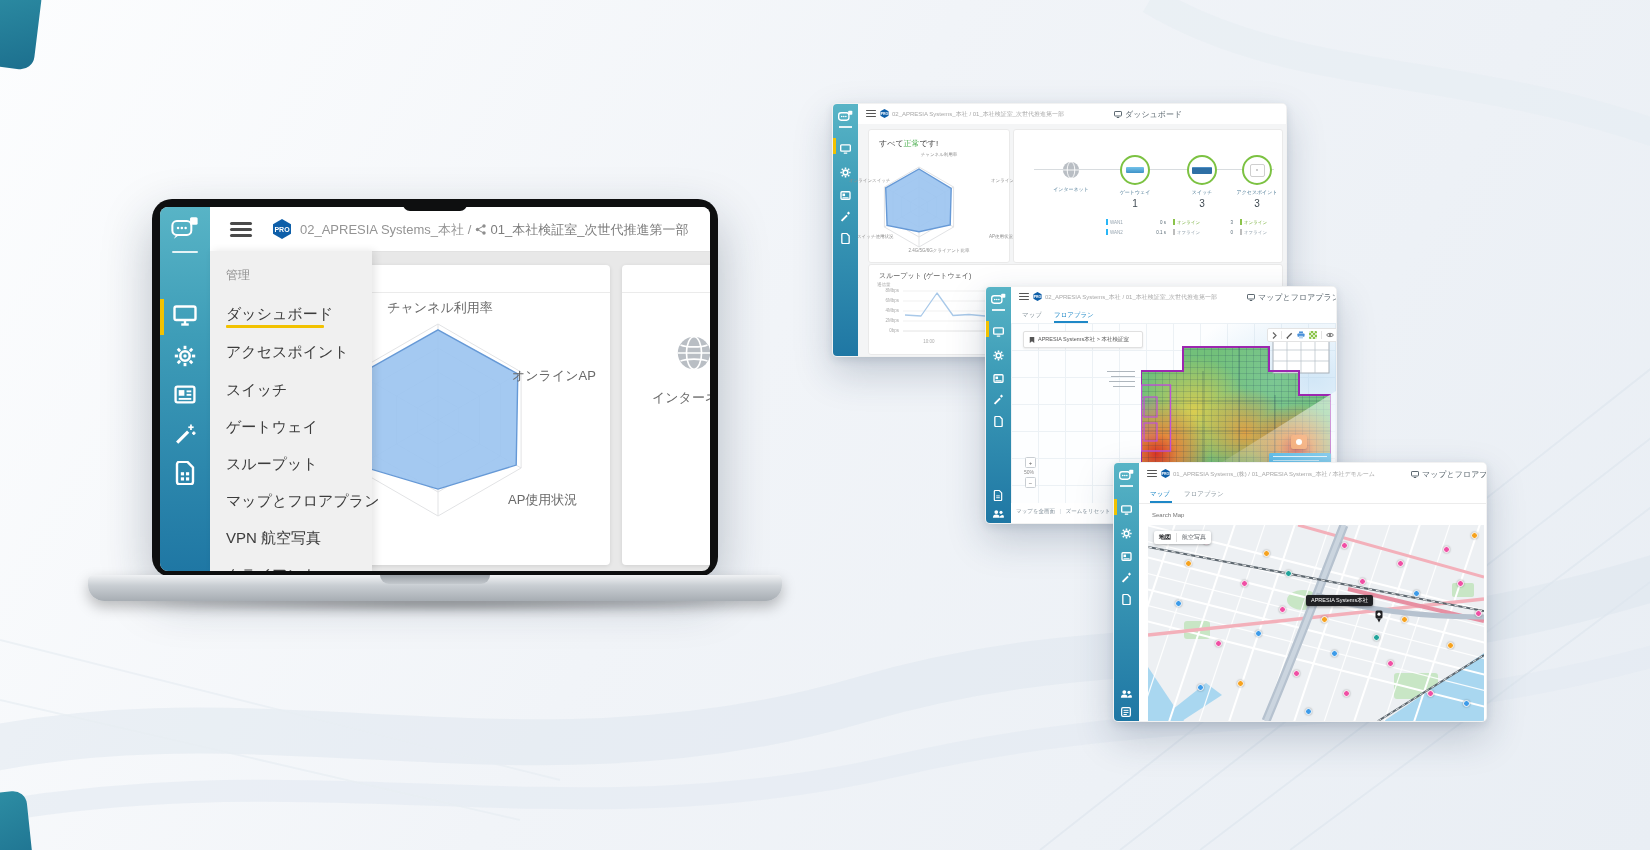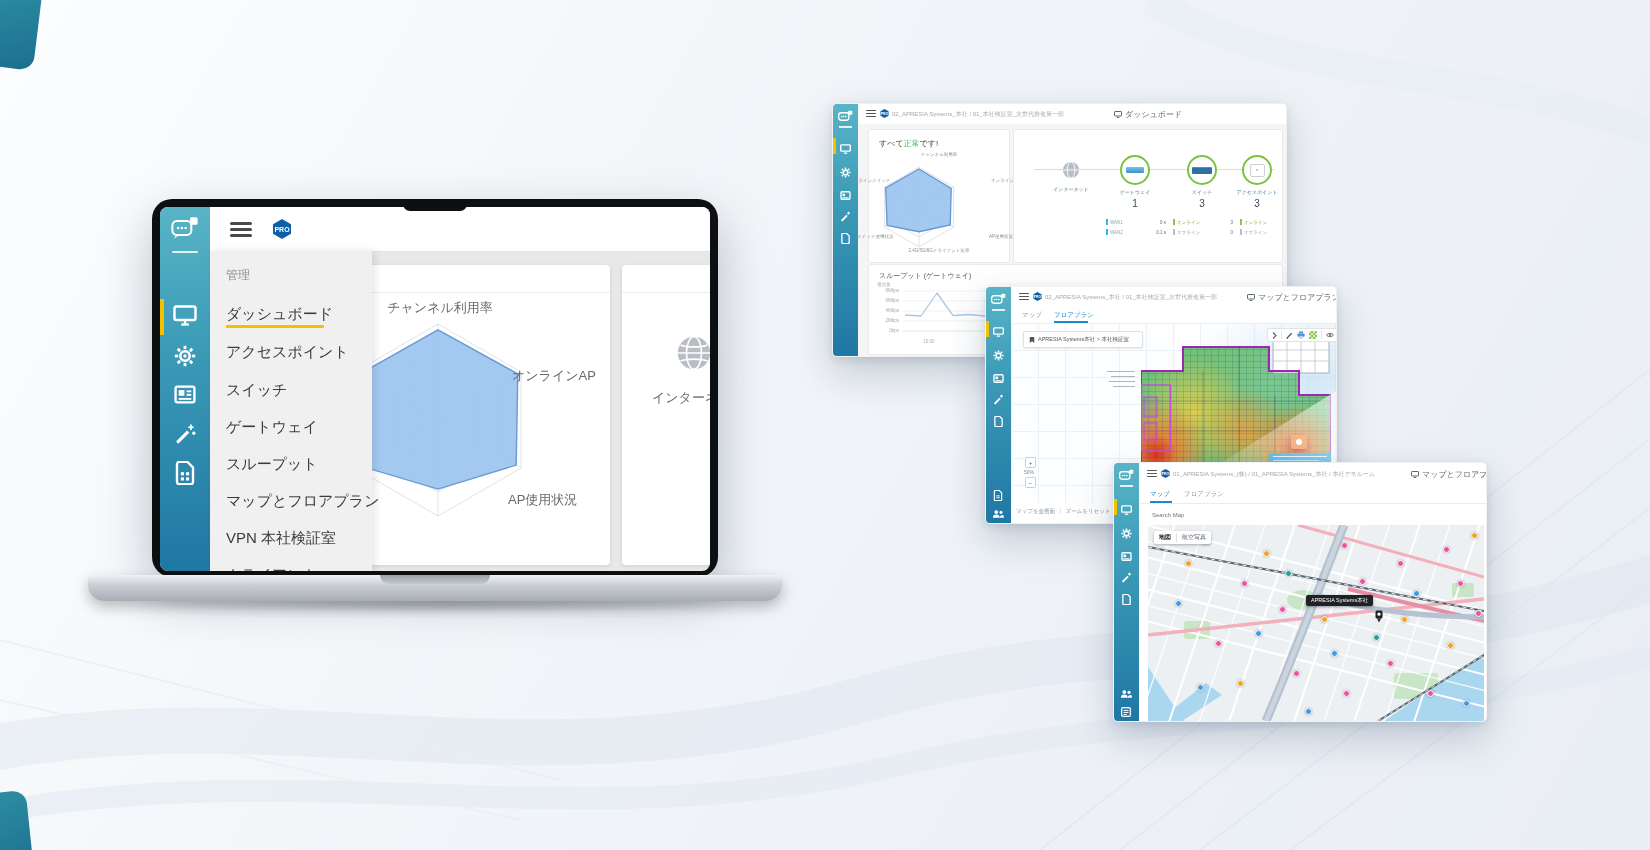--- a/index.html
+++ b/index.html
@@ -181,20 +181,32 @@
     </div>
   </div>
 
   <div class="a lhd">
     <div class="a hb-l">
         <i></i>
         <i></i>
         <i></i>
       </div>
     <div class="a pro-lg">PRO</div>
+    <div class="a bc-l nw">
+      <span>02_APRESIA Systems_本社</span>
+      <span>/</span>
+      <svg width="12" height="11" viewBox="0 0 12 11" style="vertical-align:-1px">
+          <circle cx="2.5" cy="5.5" r="1.7" fill="#8E8E8E"></circle>
+          <circle cx="9" cy="2" r="1.7" fill="#8E8E8E"></circle>
+          <circle cx="9" cy="9" r="1.7" fill="#8E8E8E"></circle>
+          <line x1="3.5" y1="4.8" x2="8" y2="2.4" stroke="#8E8E8E" stroke-width="1"></line>
+          <line x1="3.5" y1="6.2" x2="8" y2="8.6" stroke="#8E8E8E" stroke-width="1"></line>
+        </svg>
+      <span class="site">01_本社検証室_次世代推進第一部</span>
+    </div>
   </div>
 
   <div class="a lcard" style="left:200px;top:58px;width:250px;height:300px">
     <div class="a lcard-div"></div>
     <svg id="radar-laptop" class="a" style="left:-22px;top:50px" width="200" height="210">
         <polygon points="100.0,81.0 120.8,93.0 120.8,117.0 100.0,129.0 79.2,117.0 79.2,93.0" fill="none" stroke="#E2E3E5" stroke-width="1"></polygon>
         <polygon points="100.0,57.0 141.6,81.0 141.6,129.0 100.0,153.0 58.4,129.0 58.4,81.0" fill="none" stroke="#E2E3E5" stroke-width="1"></polygon>
         <polygon points="100.0,33.0 162.4,69.0 162.4,141.0 100.0,177.0 37.6,141.0 37.6,69.0" fill="none" stroke="#E2E3E5" stroke-width="1"></polygon>
         <polygon points="100.0,9.0 183.1,57.0 183.1,153.0 100.0,201.0 16.9,153.0 16.9,57.0" fill="none" stroke="#E2E3E5" stroke-width="1"></polygon>
         <line x1="100" y1="105" x2="100" y2="9" stroke="#E2E3E5" stroke-width="1"></line>
@@ -225,21 +237,21 @@
 
   <div class="a ldrawer">
     <div class="a lmenu-sec">管理</div>
     <div class="a lmenu-item nw" style="top:54px">ダッシュボード</div>
     <div class="a lmenu-underline" style="top:74px"></div>
     <div class="a lmenu-item nw" style="top:92px">アクセスポイント</div>
     <div class="a lmenu-item nw" style="top:130px">スイッチ</div>
     <div class="a lmenu-item nw" style="top:167px">ゲートウェイ</div>
     <div class="a lmenu-item nw" style="top:204px">スループット</div>
     <div class="a lmenu-item nw" style="top:241px">マップとフロアプラン</div>
-    <div class="a lmenu-item nw" style="top:278px">VPN 本社検証室</div>
+    <div class="a lmenu-item nw" style="top:278px">VPN 航空写真</div>
     <div class="a lmenu-item nw" style="top:315px">クライアント</div>
   </div>
 </div>
 <div class="a lap-notch"></div>
 <div class="a lap-base"></div>
 <div class="a lap-base-notch"></div>
 
 <div class="win" style="left:832px;top:103px;width:453px;height:252px;z-index:5">
   <div class="a wsb">
     <div class="a wic" style="left:5px;top:5px"><svg width="15" height="13" viewBox="0 0 22 19">

